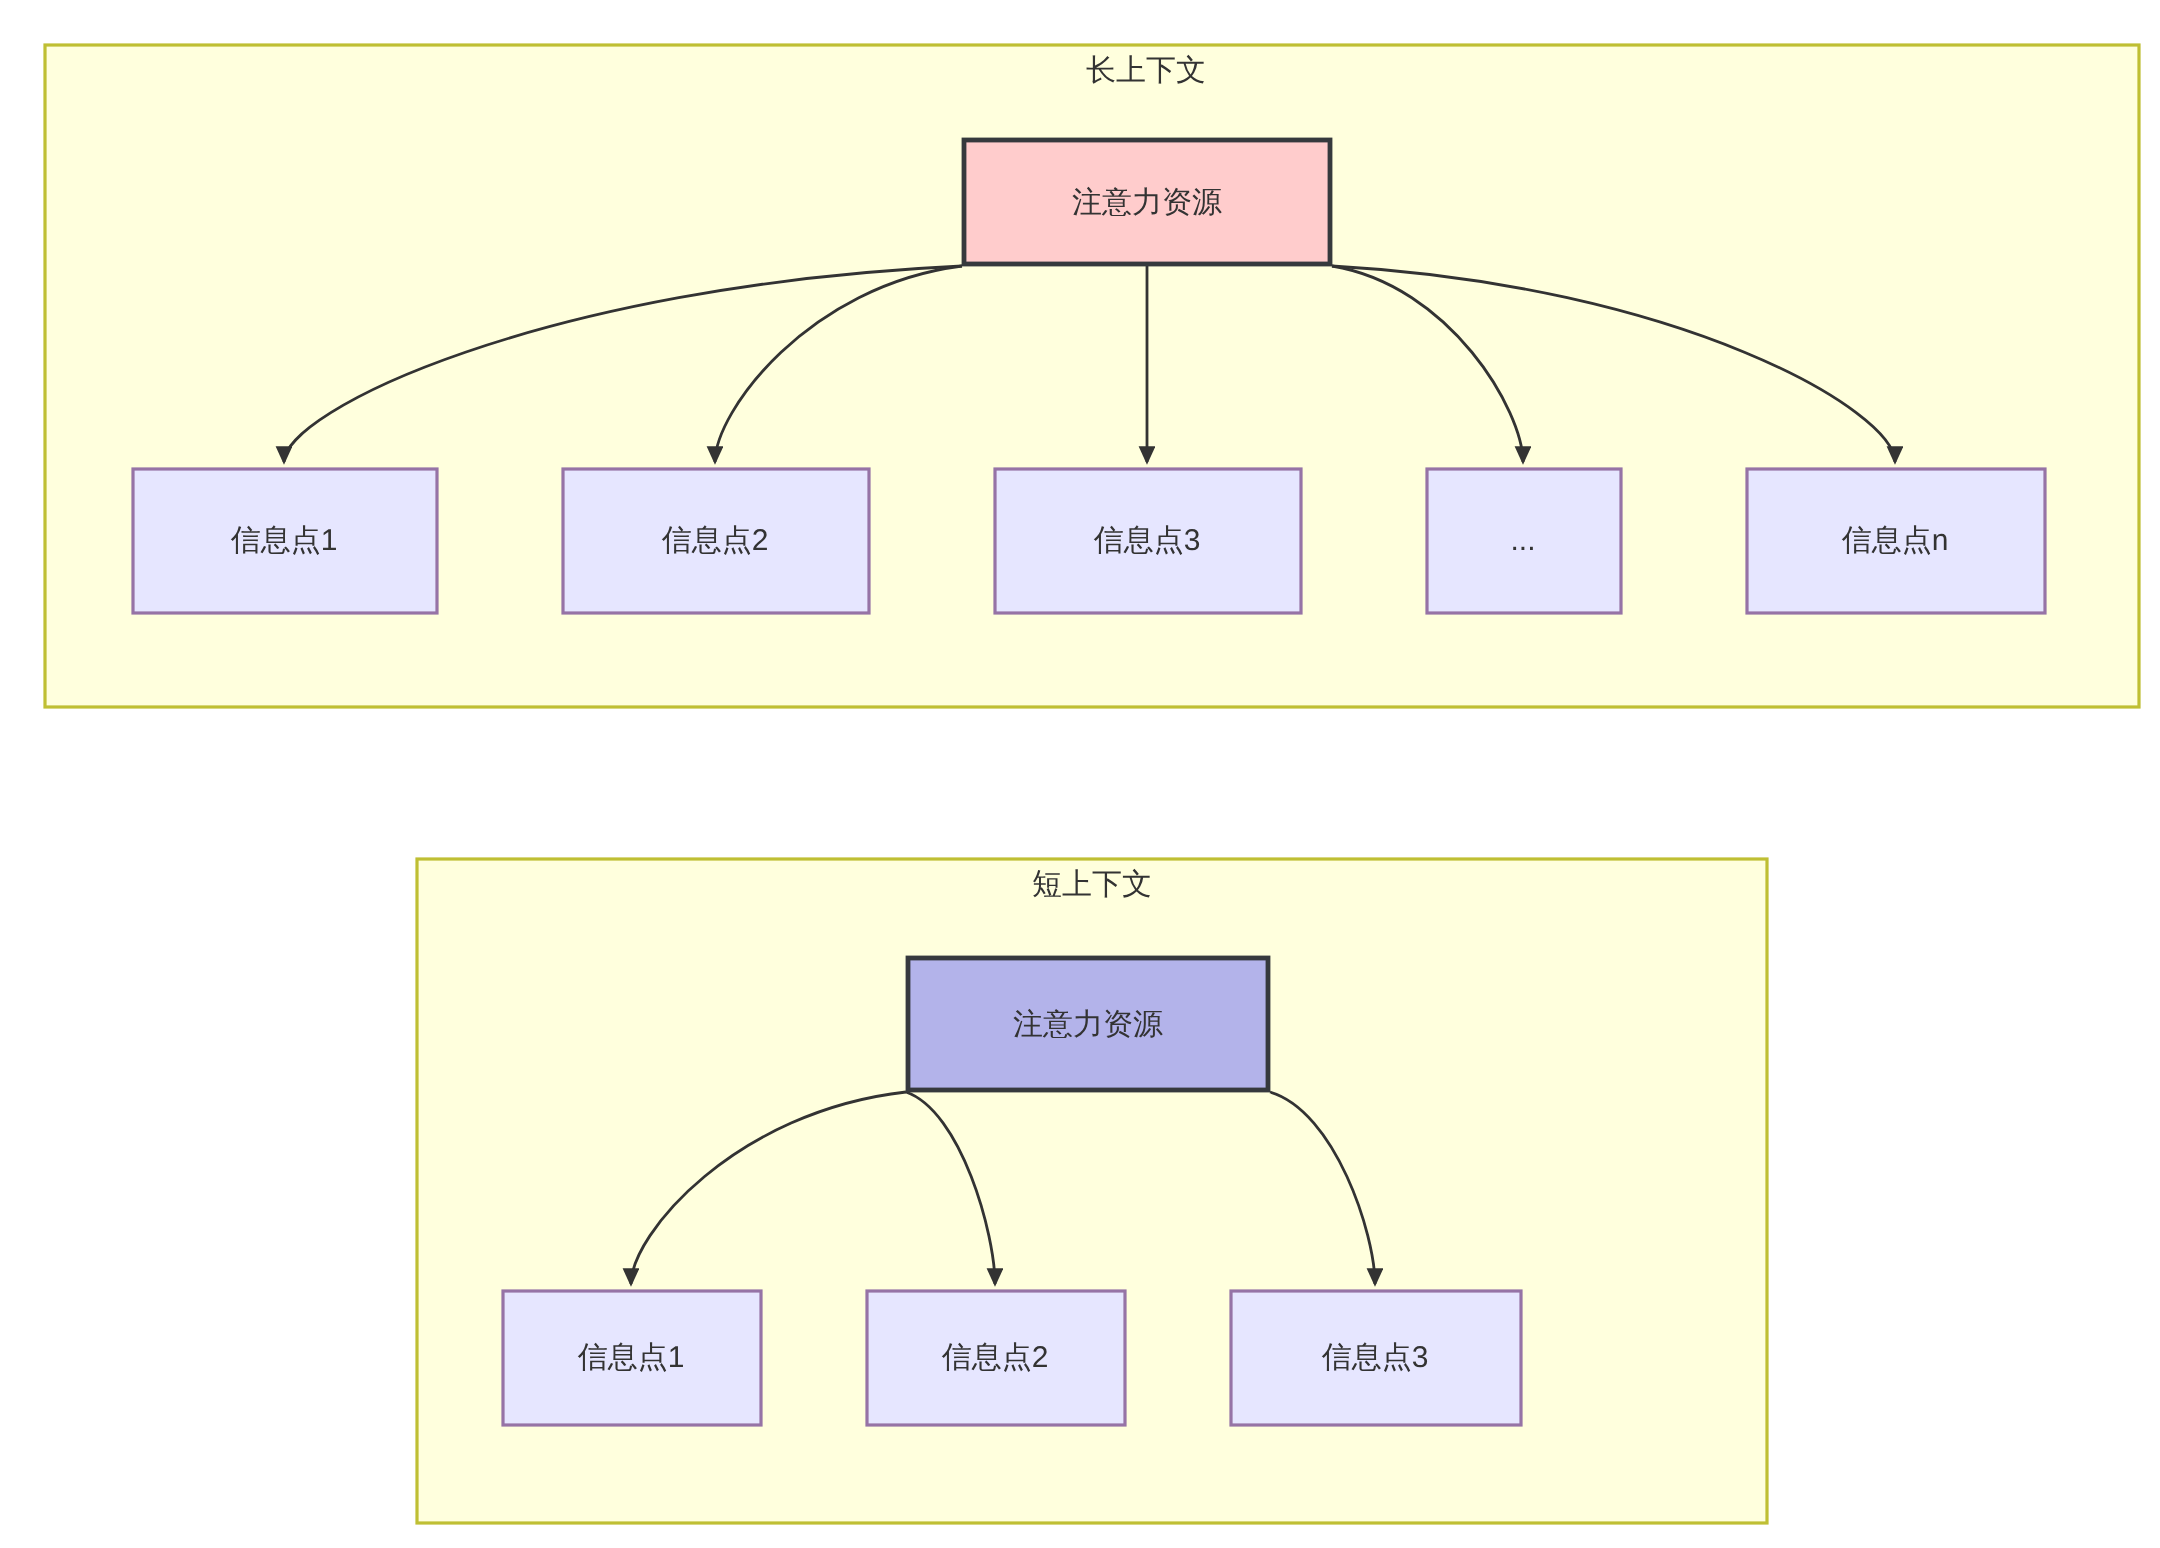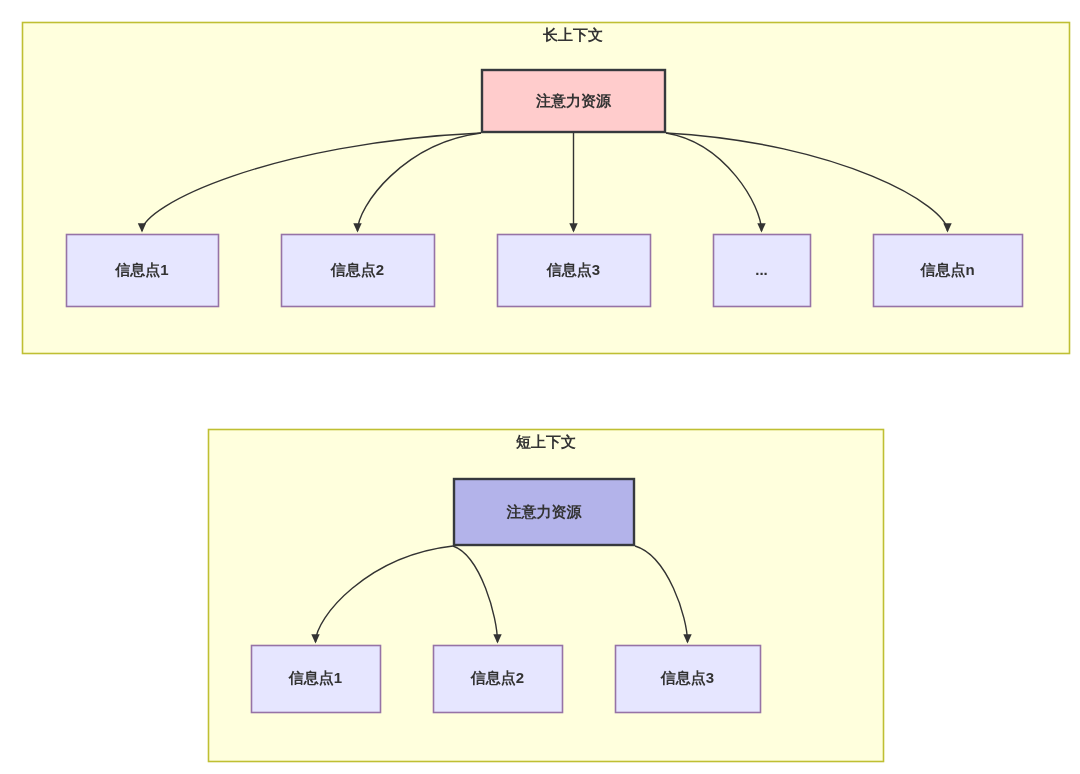--- a/index.html
+++ b/index.html
@@ -13,21 +13,20 @@
     position: relative;
     font-family: "Liberation Sans", "DejaVu Sans", sans-serif;
     overflow: hidden;
   }
   #stage {
     position: absolute;
     left: 0;
     top: 0;
     width: 1080px;
     height: 774px;
-    font-weight: bold;
   }
   svg.canvas {
     position: absolute;
     left: 0;
     top: 0;
     width: 1080px;
     height: 774px;
     display: block;
   }
   .node-label {

